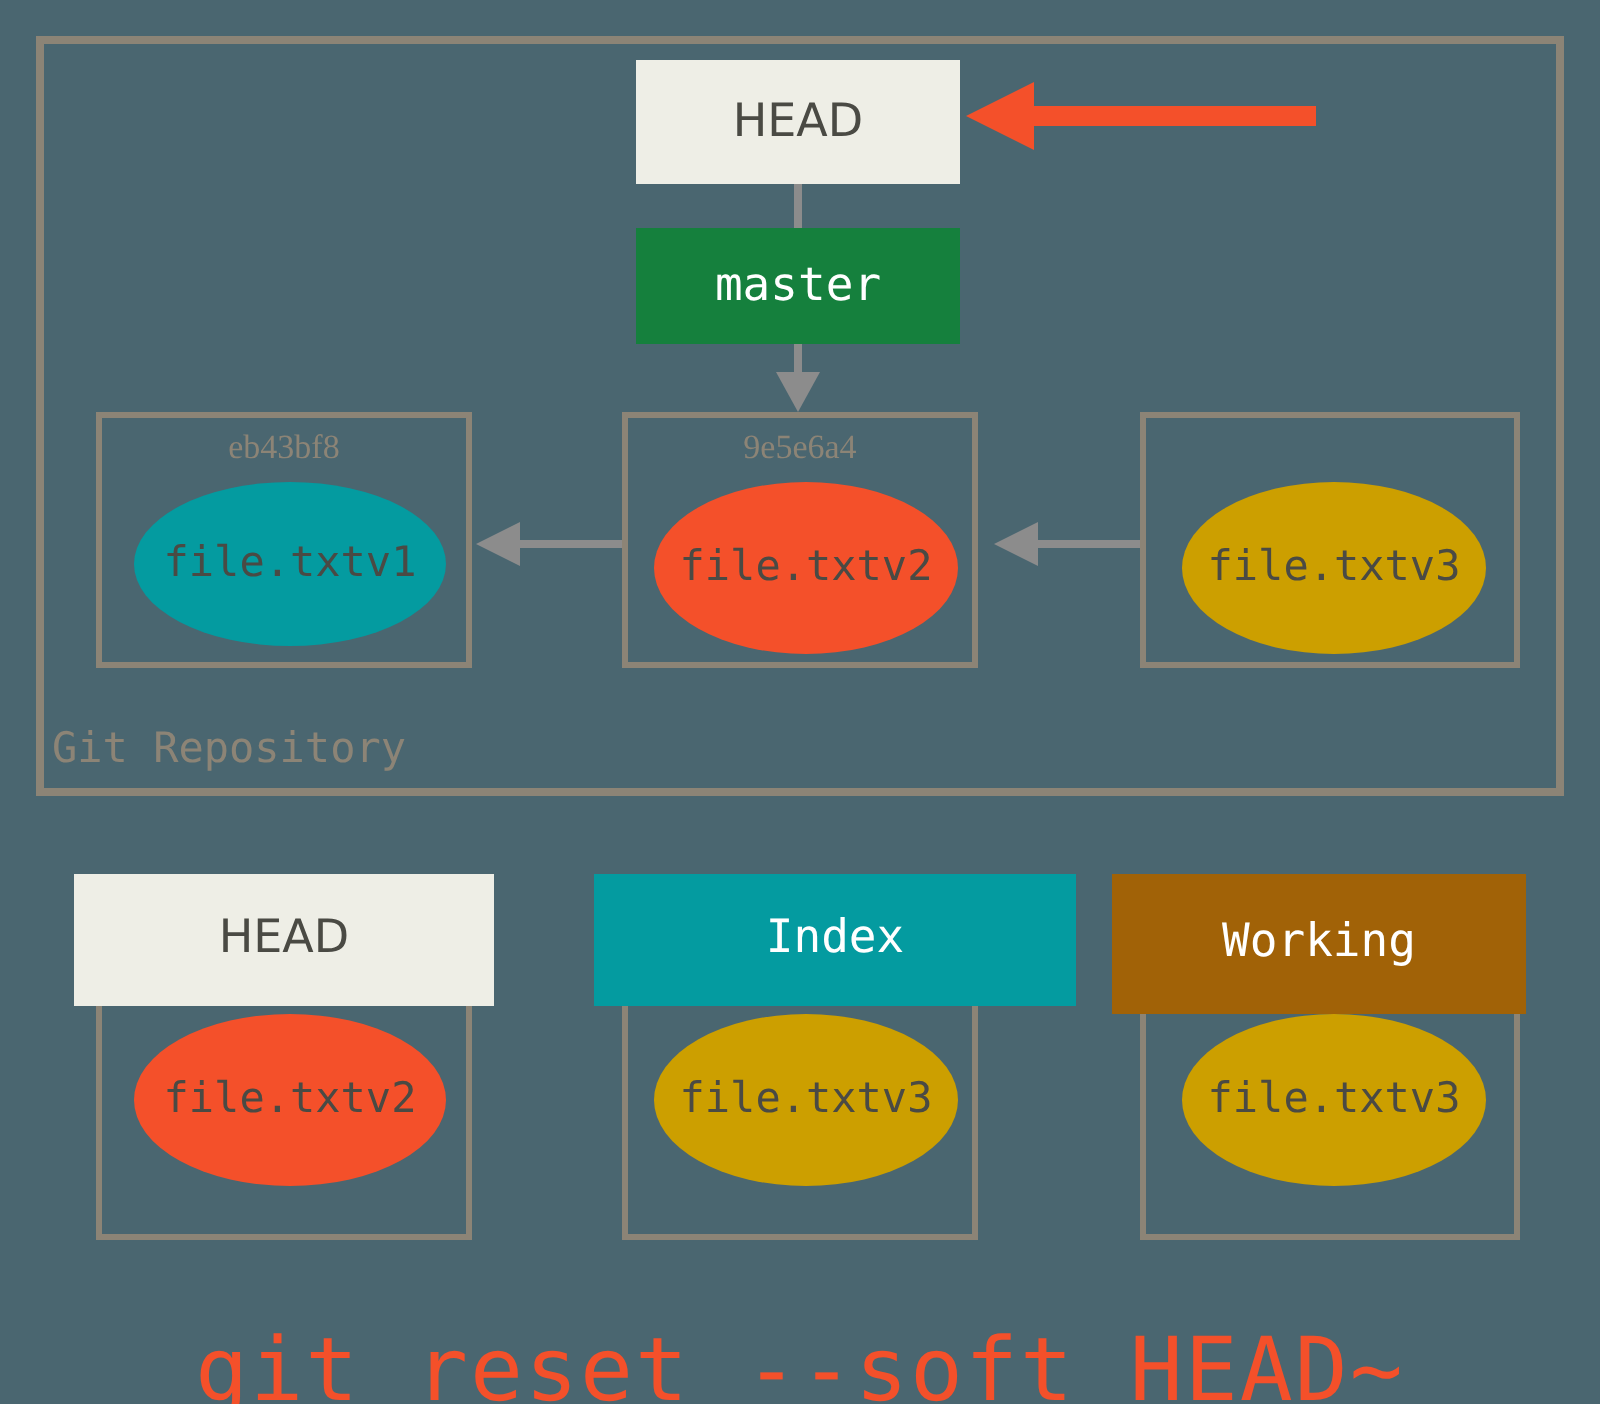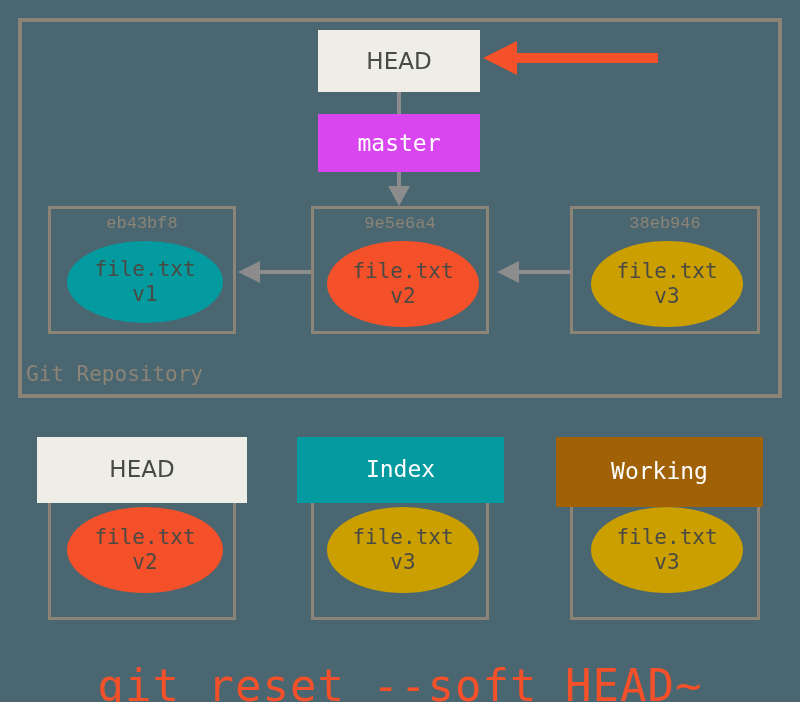--- a/index.html
+++ b/index.html
@@ -59,21 +59,21 @@
     left: 318px; top: 30px;
     width: 162px; height: 62px;
     background: #eeeee6;
     color: #4a4a44;
     font-size: 23px;
     font-family: "DejaVu Sans", sans-serif;
   }
   .box-master {
     left: 318px; top: 114px;
     width: 162px; height: 58px;
-    background: #d946ef;
+    background: #15803d;
     color: #ffffff;
     font-size: 23px;
   }
 
   
   .conn-line-v {
     position: absolute;
     background: #8c8c8c;
   }
   .arrow-down {
@@ -115,30 +115,30 @@
     position: absolute;
     box-sizing: border-box;
     border: 3px solid #8c8476;
   }
   .commit-sha {
     position: absolute;
     top: 6px;
     left: 0;
     width: 100%;
     text-align: center;
-    font-family: Liberation Mono, monospace;
+    font-family: Liberation Serif, serif;
     font-size: 17px;
     color: #8c8476;
     line-height: 1;
   }
   .blob {
     position: absolute;
     border-radius: 50%/50%;
     display: flex;
-    flex-direction: column;
+    flex-direction: row;
     align-items: center;
     justify-content: center;
     text-align: center;
     font-family: "DejaVu Sans Mono", monospace;
     font-size: 21px;
     color: #4a4a44;
     line-height: 1.2;
   }
 
   
@@ -213,21 +213,20 @@
     <div class="blob" style="left:13px; top:32px; width:152px; height:86px; background:#f4502a;">
       <span>file.txt</span>
       <span>v2</span>
     </div>
   </div>
 
   <div class="conn-line-h" style="left:519px; top:270px; width:52px;"></div>
   <div class="arrow-left-gray" style="left:497px; top:261px;"></div>
 
   <div class="commit-cell" style="left:570px; top:206px; width:190px; height:128px;">
-    <div class="commit-sha">38eb946</div>
     <div class="blob" style="left:18px; top:32px; width:152px; height:86px; background:#cc9f00;">
       <span>file.txt</span>
       <span>v3</span>
     </div>
   </div>
 
   <div class="stage-col-frame" style="left:48px; top:470px; width:188px; height:150px;">
     <div class="commit-sha" style="top:8px;">9e5e6a4</div>
     <div class="blob" style="left:16px; top:34px; width:156px; height:86px; background:#f4502a;">
       <span>file.txt</span>
@@ -235,21 +234,21 @@
     </div>
   </div>
   <div class="stage-header hdr-head" style="left:37px; top:437px; width:210px; height:66px;">HEAD</div>
 
   <div class="stage-col-frame" style="left:311px; top:470px; width:178px; height:150px;">
     <div class="blob" style="left:13px; top:34px; width:152px; height:86px; background:#cc9f00;">
       <span>file.txt</span>
       <span>v3</span>
     </div>
   </div>
-  <div class="stage-header hdr-index" style="left:297px; top:437px; width:207px; height:66px;">Index</div>
+  <div class="stage-header hdr-index" style="left:297px; top:437px; width:241px; height:66px;">Index</div>
 
   <div class="stage-col-frame" style="left:570px; top:470px; width:190px; height:150px;">
     <div class="blob" style="left:18px; top:34px; width:152px; height:86px; background:#cc9f00;">
       <span>file.txt</span>
       <span>v3</span>
     </div>
   </div>
   <div class="stage-header hdr-wd" style="left:556px; top:437px; width:207px; height:70px; flex-direction:column;">
     <span>Working</span>
   </div>

